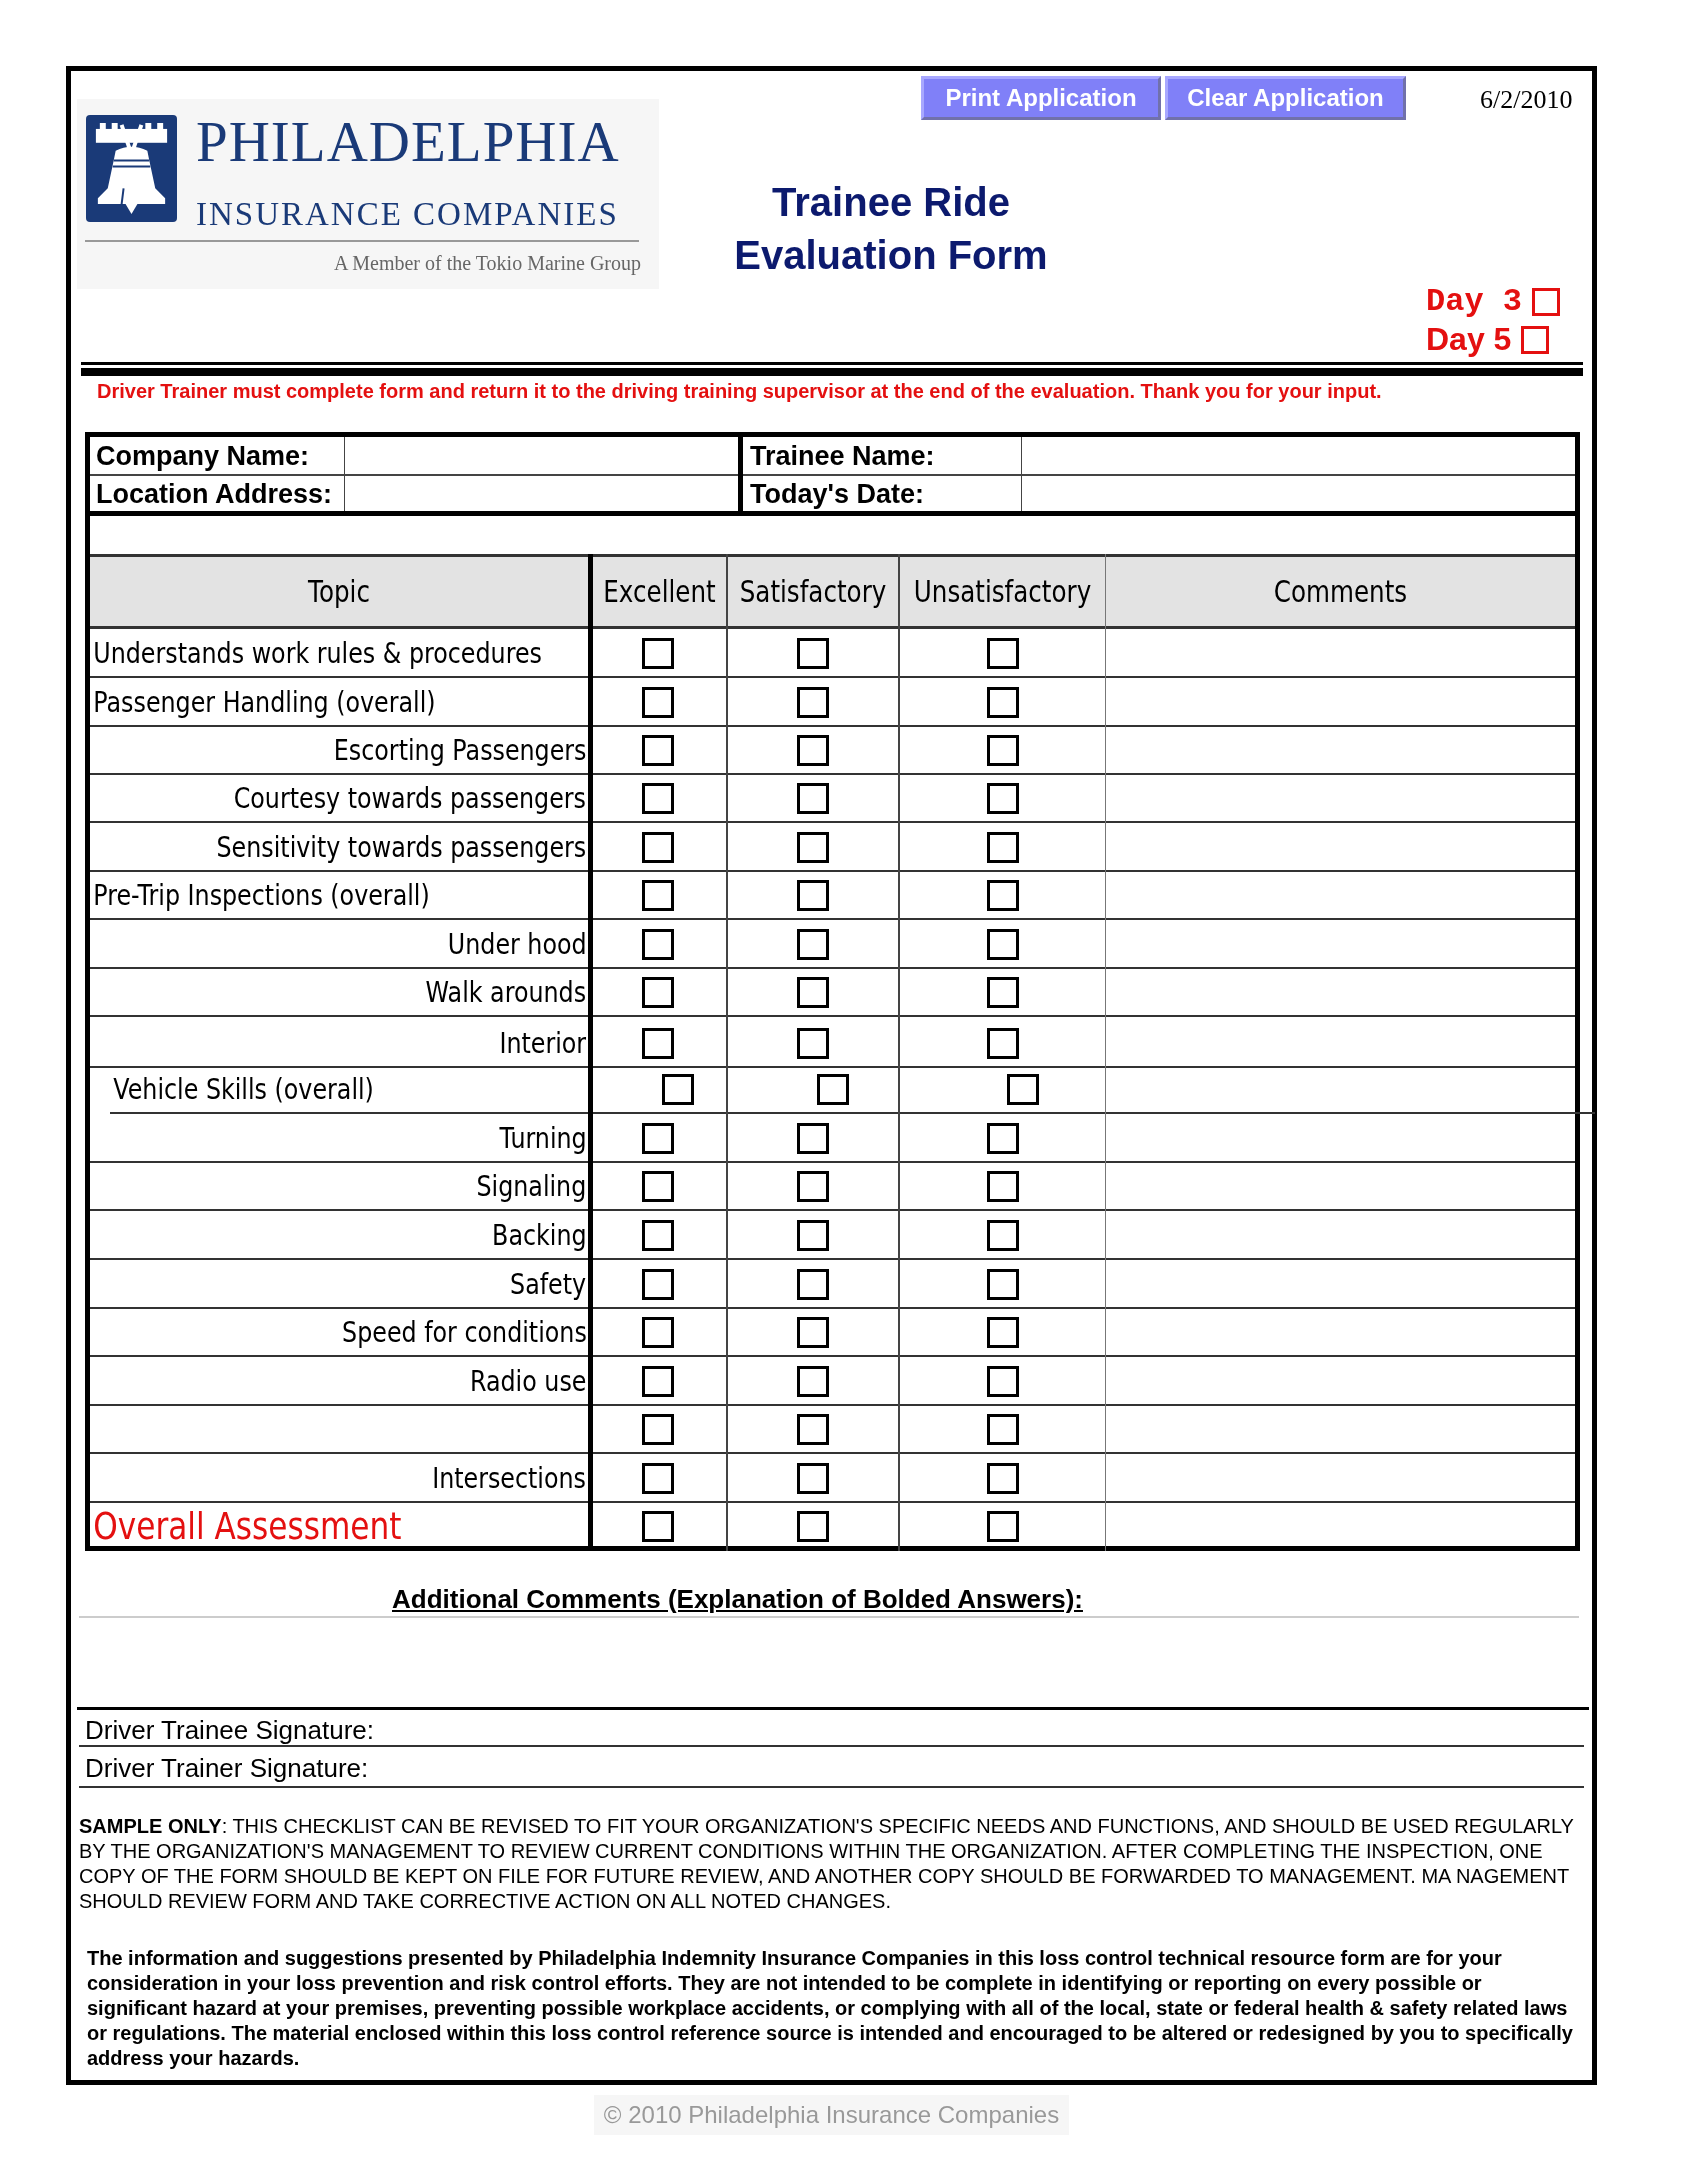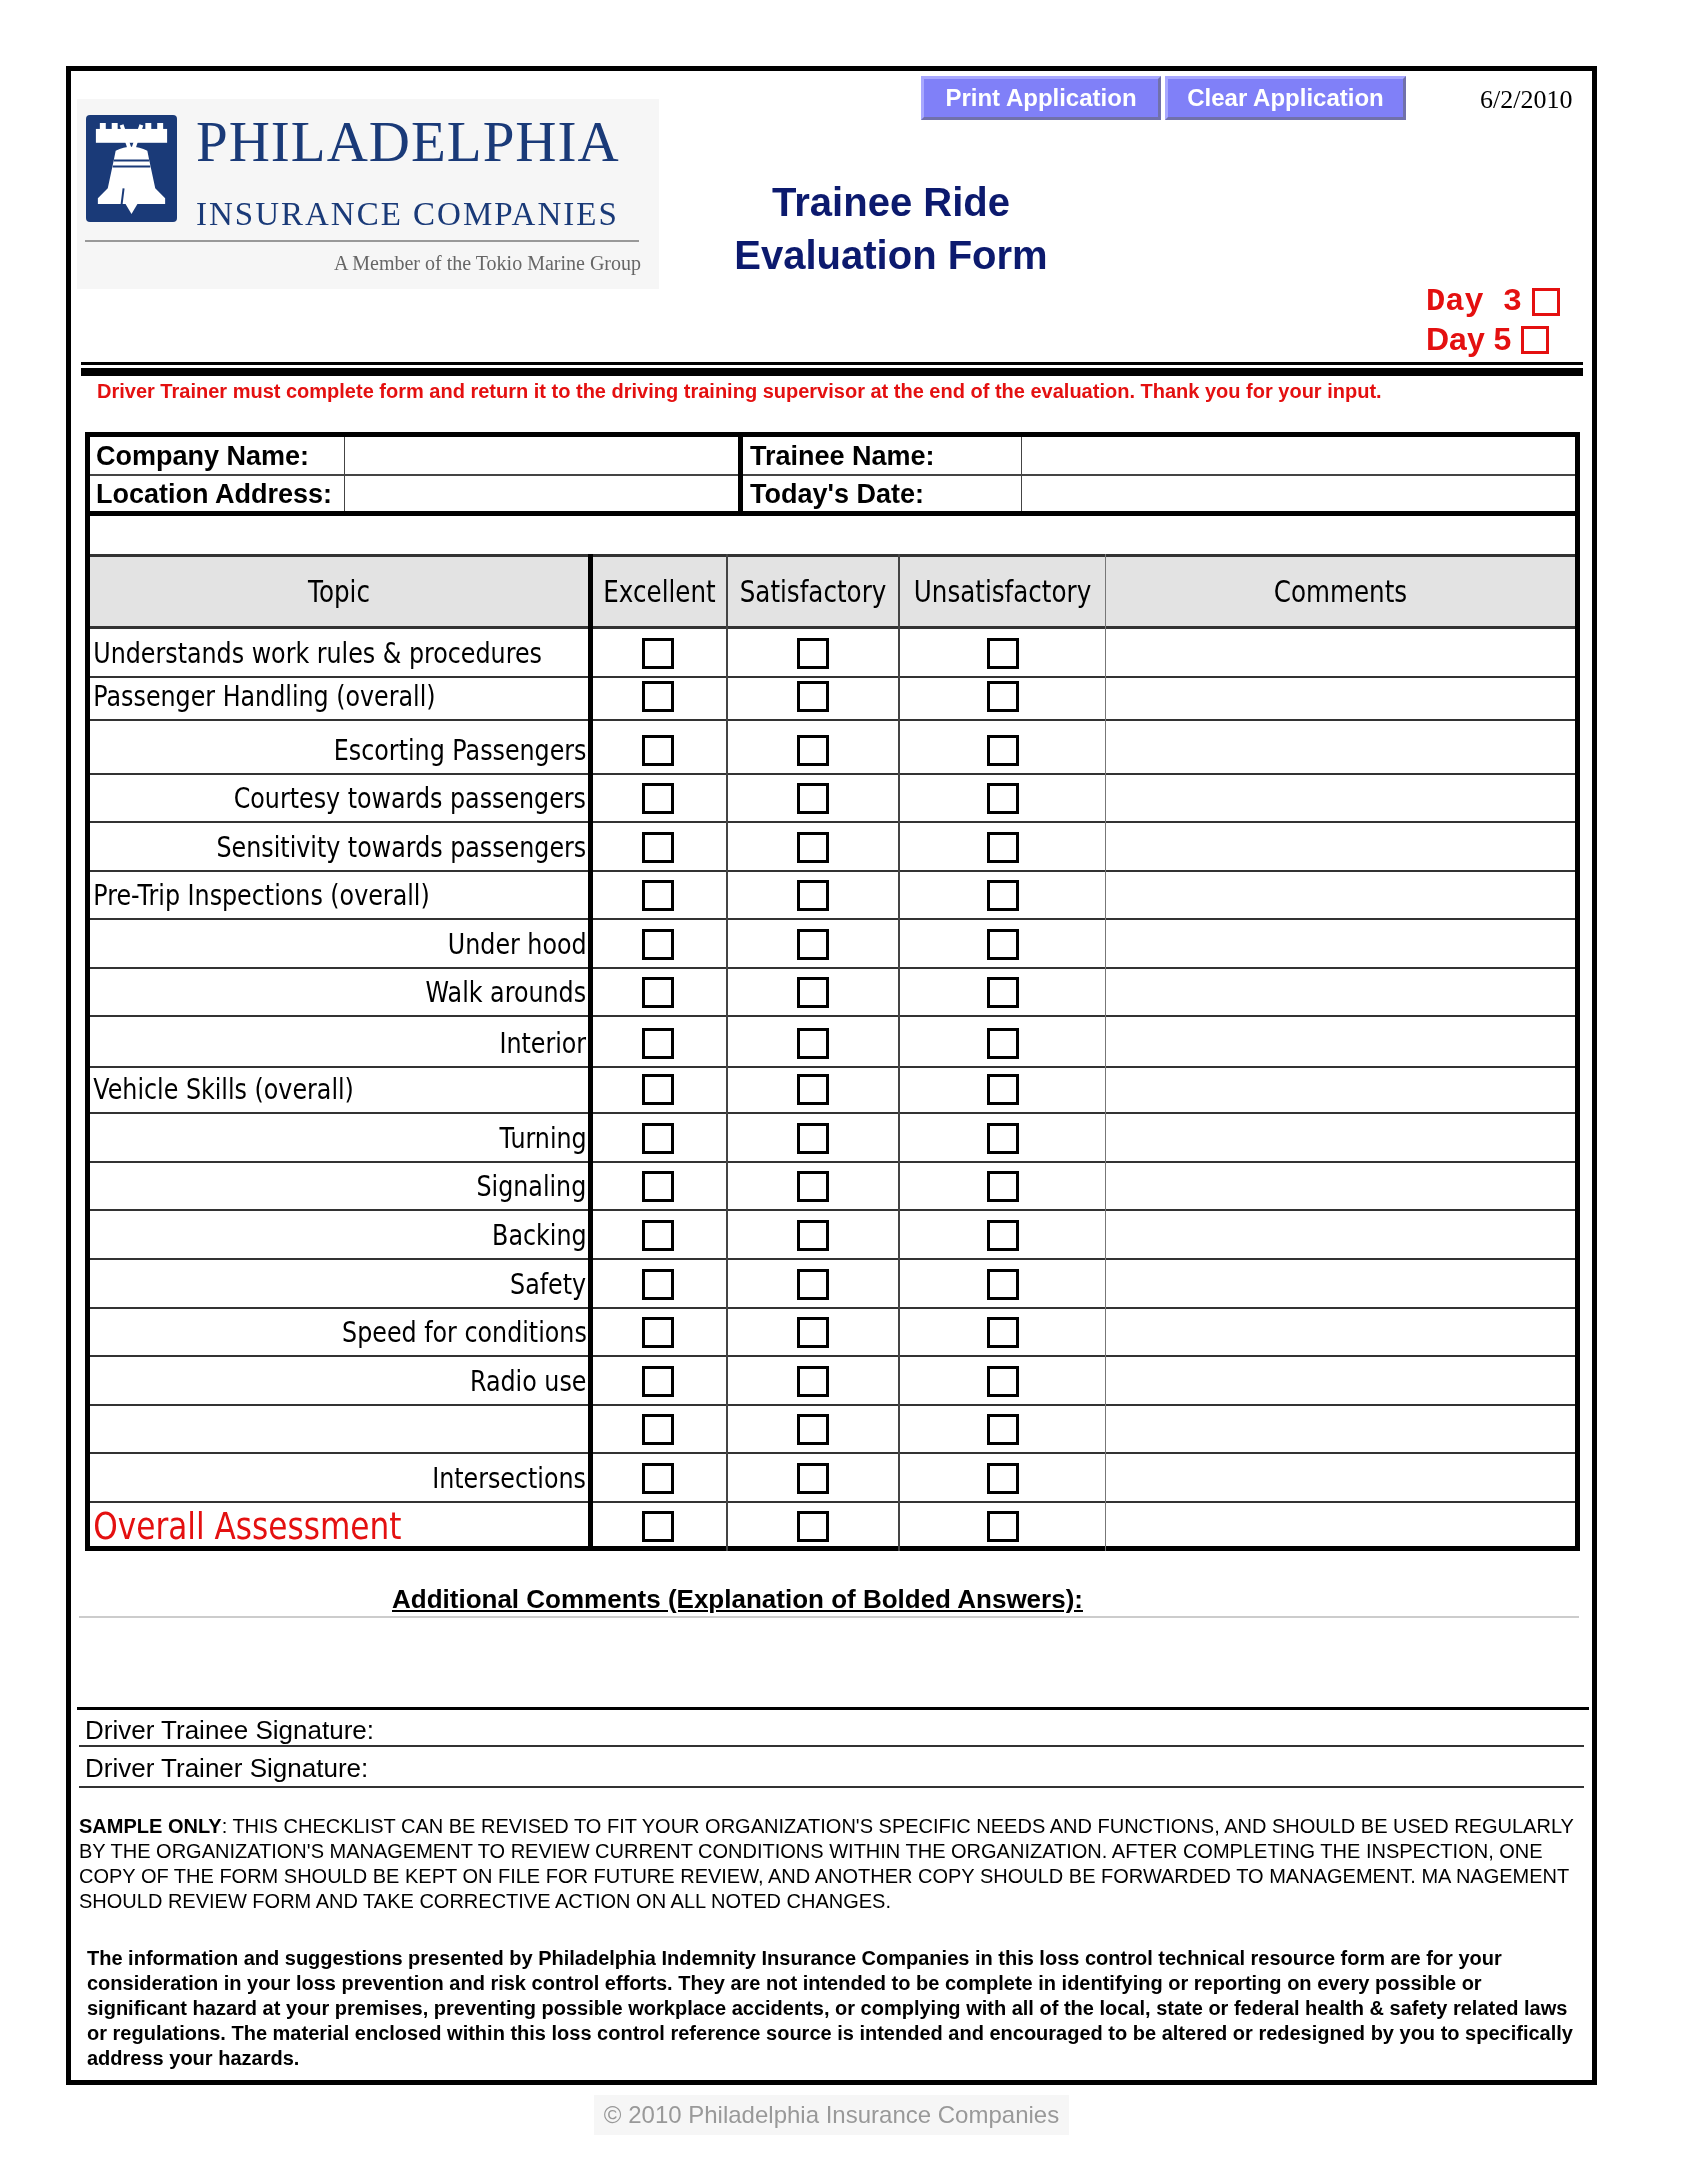--- a/index.html
+++ b/index.html
@@ -134,21 +134,21 @@
   <div id="rows">
       <div class="row" style="top: 113px;">
         <div class="topic main">
           <span>Understands work rules &amp; procedures</span>
         </div>
         <div class="cb" style="left: 552px;"></div>
         <div class="cb" style="left: 707px;"></div>
         <div class="cb" style="left: 897px;"></div>
         <div style="position: absolute; left: 1017px; top: 0px; width: 468px; height: 47px;"></div>
       </div>
-      <div class="row" style="top: 156px; padding-left: 44px;">
+      <div class="row" style="top: 162px; padding-left: 44px;">
         <div class="topic main">
           <span>Passenger Handling (overall)</span>
         </div>
         <div class="cb" style="left: 552px;"></div>
         <div class="cb" style="left: 707px;"></div>
         <div class="cb" style="left: 897px;"></div>
         <div style="position: absolute; left: 1017px; top: 0px; width: 468px; height: 47px;"></div>
       </div>
       <div class="row" style="top: 210px;">
         <div class="topic sub">
@@ -206,21 +206,21 @@
       </div>
       <div class="row" style="top: 503px;">
         <div class="topic sub">
           <span>Interior</span>
         </div>
         <div class="cb" style="left: 552px;"></div>
         <div class="cb" style="left: 707px;"></div>
         <div class="cb" style="left: 897px;"></div>
         <div style="position: absolute; left: 1017px; top: 0px; width: 468px; height: 47px;"></div>
       </div>
-      <div class="row" style="top: 549px;">
+      <div class="row" style="top: 549px; margin-left: 20px;">
         <div class="topic main">
           <span>Vehicle Skills (overall)</span>
         </div>
         <div class="cb" style="left: 552px;"></div>
         <div class="cb" style="left: 707px;"></div>
         <div class="cb" style="left: 897px;"></div>
         <div style="position: absolute; left: 1017px; top: 0px; width: 468px; height: 47px;"></div>
       </div>
       <div class="row" style="top: 598px;">
         <div class="topic sub">

